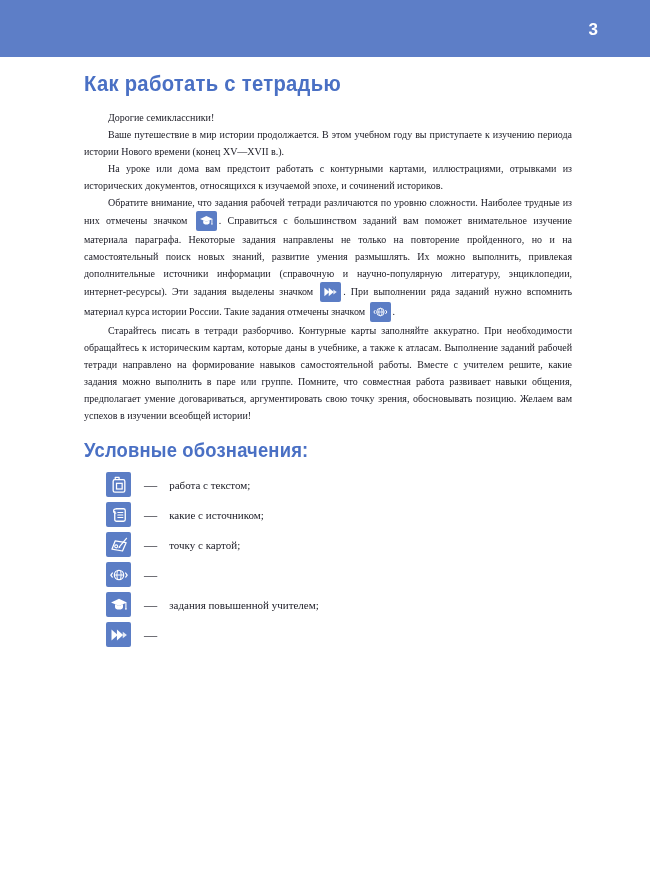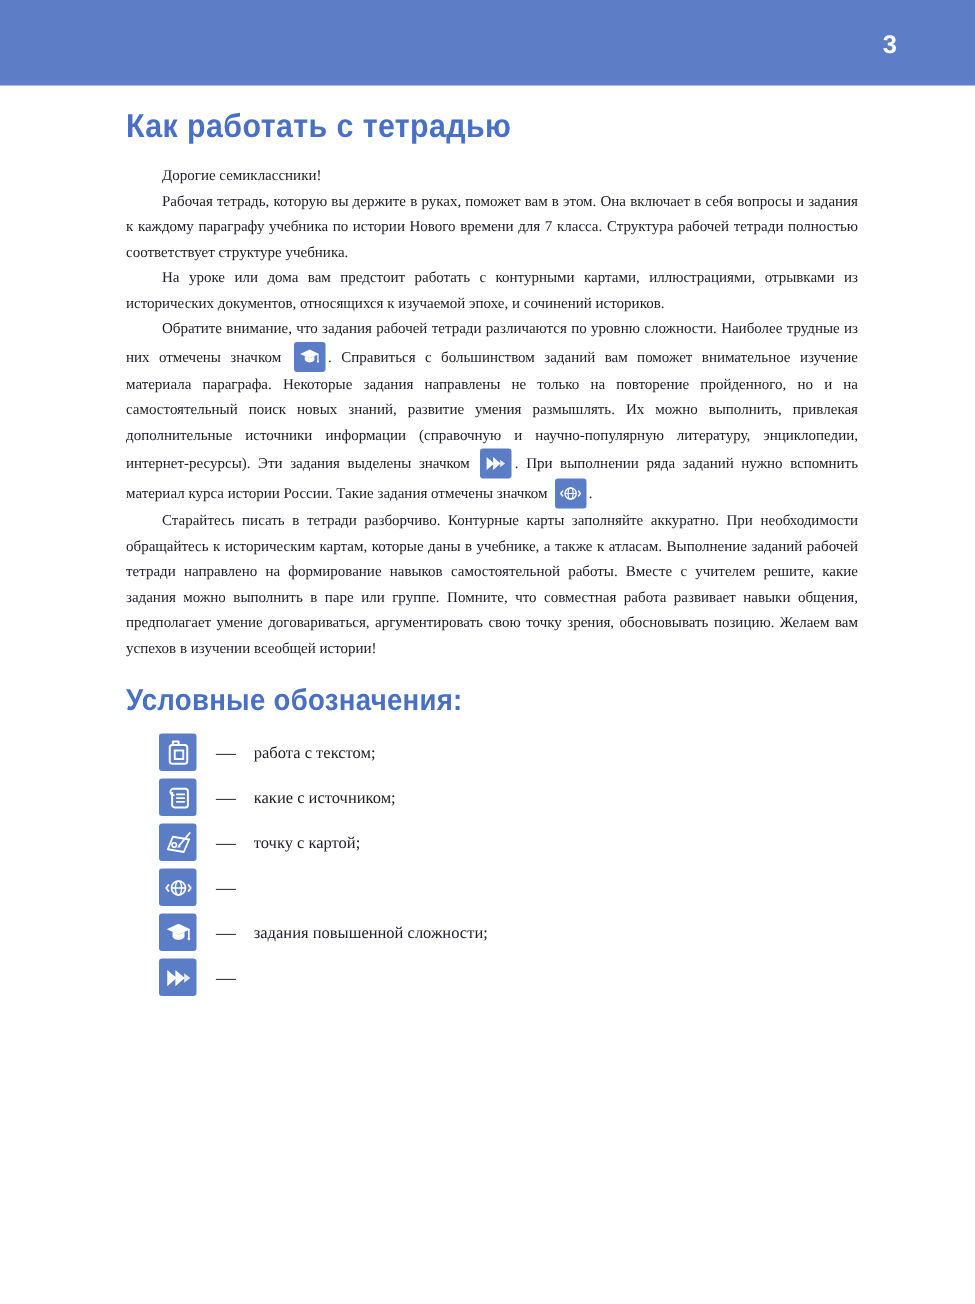--- a/index.html
+++ b/index.html
@@ -107,21 +107,21 @@
 </svg>
 
 <div class="top-bar">
   <span class="page-number">3</span>
 </div>
 
 <div class="content">
   <h1 class="page-title">Как работать с тетрадью</h1>
 
   <p class="body-par">Дорогие семиклассники!</p>
-  <p class="body-par">Рабочая тетрадь, которую вы держите в руках, поможет вам в этом. Она включает в себя вопросы и задания к каждому параграфу учебника по истории Нового времени для 7 класса. Структура рабочей тетради полностью соответствует структуре учебника.</p>
+  <p class="body-par">Ваше путешествие в мир истории продолжается. В этом учебном году вы приступаете к изучению периода истории Нового времени (конец XV—XVII в.).</p>
   <p class="body-par">На уроке или дома вам предстоит работать с контурными картами, иллюстрациями, отрывками из исторических документов, относящихся к изучаемой эпохе, и сочинений историков.</p>
   <p class="body-par">Обратите внимание, что задания рабочей тетради различаются по уровню сложности. Наиболее трудные из них отмечены значком <span class="icon-badge inline">
         <svg viewBox="0 0 24 24">
           <use href="#sym-graduation-cap"></use>
         </svg>
       </span>. Справиться с большинством заданий вам поможет внимательное изучение материала параграфа. Некоторые задания направлены не только на повторение пройденного, но и на самостоятельный поиск новых знаний, развитие умения размышлять. Их можно выполнить, привлекая дополнительные источники информации (справочную и научно-популярную литературу, энциклопедии, интернет-ресурсы). Эти задания выделены значком <span class="icon-badge inline">
         <svg viewBox="0 0 24 24">
           <use href="#sym-fast-forward"></use>
         </svg>
       </span>. При выполнении ряда заданий нужно вспомнить материал курса истории России. Такие задания отмечены значком <span class="icon-badge inline">
@@ -168,21 +168,21 @@
         </span>
         <span class="legend-dash">—</span>
       </div>
       <div class="legend-row">
         <span class="icon-badge">
           <svg viewBox="0 0 24 24">
             <use href="#sym-graduation-cap"></use>
           </svg>
         </span>
         <span class="legend-dash">—</span>
-        <span class="legend-label">задания повышенной сложности;</span>
+        <span class="legend-label">задания повышенной учителем;</span>
       </div>
       <div class="legend-row">
         <span class="icon-badge">
           <svg viewBox="0 0 24 24">
             <use href="#sym-fast-forward"></use>
           </svg>
         </span>
         <span class="legend-dash">—</span>
       </div>
     </div>

